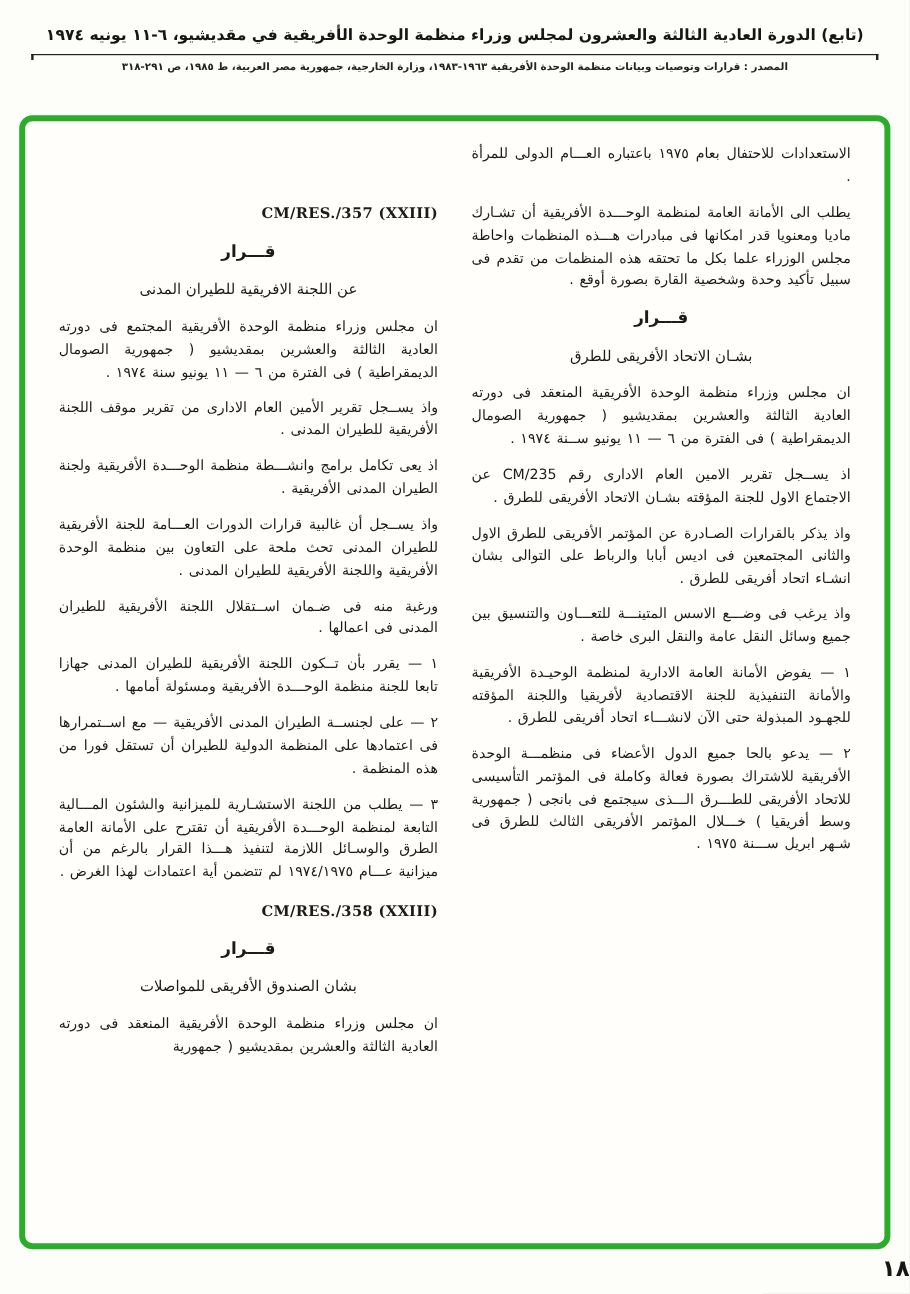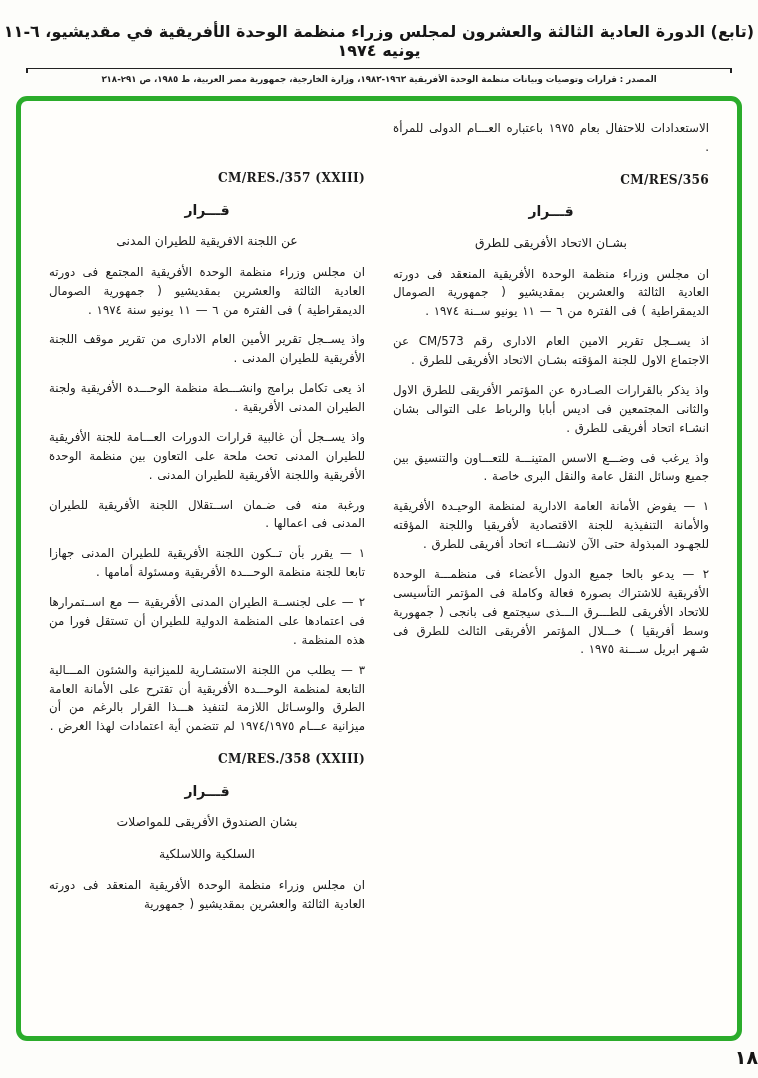--- a/index.html
+++ b/index.html
@@ -10,21 +10,21 @@
     margin:0 auto;
     background:#fdfdfa;
     font-family:"DejaVu Sans", sans-serif;
     color:#161616;
     overflow:hidden;
   }
   
   .hdr-title {
     padding-top:22px;
     text-align:center;
-    font-size:16px;
+    font-size:13px;
     font-weight:bold;
     letter-spacing:.2px;
   }
   .hdr-rule {
     position:relative;
     margin:8px 26px 5px 26px;
     border-top:1.6px solid #222;
   }
   .hdr-rule::before, .hdr-rule::after {
     content:"";
@@ -110,46 +110,45 @@
   <div class="hdr-title">(تابع) الدورة العادية الثالثة والعشرون لمجلس وزراء منظمة الوحدة الأفريقية في مقديشيو، ٦-١١ يونيه ١٩٧٤</div>
 
   <div class="hdr-rule"></div>
 
   <div class="hdr-source">المصدر : قرارات وتوصيات وبيانات منظمة الوحدة الأفريقية ١٩٦٣-١٩٨٣، وزارة الخارجية، جمهورية مصر العربية، ط ١٩٨٥، ص ٢٩١-٣١٨</div>
 
   <div class="frame">
     <div class="columns">
       <div class="col col-right">
           <div class="block p">الاستعدادات للاحتفال بعام ١٩٧٥ باعتباره العـــام الدولى للمرأة .</div>
-          <div class="block res">CM/RES/356</div>
+          <div class="block p">يطلب الى الأمانة العامة لمنظمة الوحـــدة الأفريقية أن تشـارك ماديا ومعنويا قدر امكانها فى مبادرات هـــذه المنظمات واحاطة مجلس الوزراء علما بكل ما تحتقه هذه المنظمات من تقدم فى سبيل تأكيد وحدة وشخصية القارة بصورة أوقع .</div>
           <div class="block title">قـــرار</div>
           <div class="block subtitle">بشـان الاتحاد الأفريقى للطرق</div>
           <div class="block p">ان مجلس وزراء منظمة الوحدة الأفريقية المنعقد فى دورته العادية الثالثة والعشرين بمقديشيو ( جمهورية الصومال الديمقراطية ) فى الفترة من ٦ — ١١ يونيو ســنة ١٩٧٤ .</div>
-          <div class="block p">اذ يســجل تقرير الامين العام الادارى رقم CM/573 عن الاجتماع الاول للجنة المؤقته بشـان الاتحاد الأفريقى للطرق .</div>
+          <div class="block p">اذ يســجل تقرير الامين العام الادارى رقم CM/235 عن الاجتماع الاول للجنة المؤقته بشـان الاتحاد الأفريقى للطرق .</div>
           <div class="block p">واذ يذكر بالقرارات الصـادرة عن المؤتمر الأفريقى للطرق الاول والثانى المجتمعين فى اديس أبابا والرباط على التوالى بشان انشـاء اتحاد أفريقى للطرق .</div>
           <div class="block p">واذ يرغب فى وضـــع الاسس المتينـــة للتعـــاون والتنسيق بين جميع وسائل النقل عامة والنقل البرى خاصة .</div>
           <div class="block p">١ — يفوض الأمانة العامة الادارية لمنظمة الوحيـدة الأفريقية والأمانة التنفيذية للجنة الاقتصادية لأفريقيا واللجنة المؤقته للجهـود المبذولة حتى الآن لانشـــاء اتحاد أفريقى للطرق .</div>
           <div class="block p">٢ — يدعو بالحا جميع الدول الأعضاء فى منظمـــة الوحدة الأفريقية للاشتراك بصورة فعالة وكاملة فى المؤتمر التأسيسى للاتحاد الأفريقى للطـــرق الـــذى سيجتمع فى بانجى ( جمهورية وسط أفريقيا ) خـــلال المؤتمر الأفريقى الثالث للطرق فى شـهر ابريل ســـنة ١٩٧٥ .</div>
         </div>
       <div class="col col-left">
           <div class="block res">CM/RES./357  (XXIII)</div>
           <div class="block title">قـــرار</div>
           <div class="block subtitle">عن اللجنة الافريقية للطيران المدنى</div>
           <div class="block p">ان مجلس وزراء منظمة الوحدة الأفريقية المجتمع فى دورته العادية الثالثة والعشرين بمقديشيو ( جمهورية الصومال الديمقراطية ) فى الفترة من ٦ — ١١ يونيو سنة ١٩٧٤ .</div>
           <div class="block p">واذ يســجل تقرير الأمين العام الادارى من تقرير موقف اللجنة الأفريقية للطيران المدنى .</div>
           <div class="block p">اذ يعى تكامل برامج وانشـــطة منظمة الوحـــدة الأفريقية ولجنة الطيران المدنى الأفريقية .</div>
           <div class="block p">واذ يســجل أن غالبية قرارات الدورات العـــامة للجنة الأفريقية للطيران المدنى تحث ملحة على التعاون بين منظمة الوحدة الأفريقية واللجنة الأفريقية للطيران المدنى .</div>
           <div class="block p">ورغبة منه فى ضـمان اســتقلال اللجنة الأفريقية للطيران المدنى فى اعمالها .</div>
           <div class="block p">١ — يقرر بأن تــكون اللجنة الأفريقية للطيران المدنى جهازا تابعا للجنة منظمة الوحـــدة الأفريقية ومسئولة أمامها .</div>
           <div class="block p">٢ — على لجنســة الطيران المدنى الأفريقية — مع اســتمرارها فى اعتمادها على المنظمة الدولية للطيران أن تستقل فورا من هذه المنظمة .</div>
           <div class="block p">٣ — يطلب من اللجنة الاستشـارية للميزانية والشئون المـــالية التابعة لمنظمة الوحـــدة الأفريقية أن تقترح على الأمانة العامة الطرق والوسـائل اللازمة لتنفيذ هـــذا القرار بالرغم من أن ميزانية عـــام ١٩٧٤/١٩٧٥ لم تتضمن أية اعتمادات لهذا الغرض .</div>
           <div class="block res">CM/RES./358  (XXIII)</div>
           <div class="block title">قـــرار</div>
           <div class="block subtitle">بشان الصندوق الأفريقى للمواصلات</div>
-          <div class="block subtitle">السلكية واللاسلكية</div>
           <div class="block p">ان مجلس وزراء منظمة الوحدة الأفريقية المنعقد فى دورته العادية الثالثة والعشرين بمقديشيو ( جمهورية</div>
         </div>
     </div>
   </div>
 
   <div class="page-number">١٨</div>
 
 </div>
 
 </body></html>

